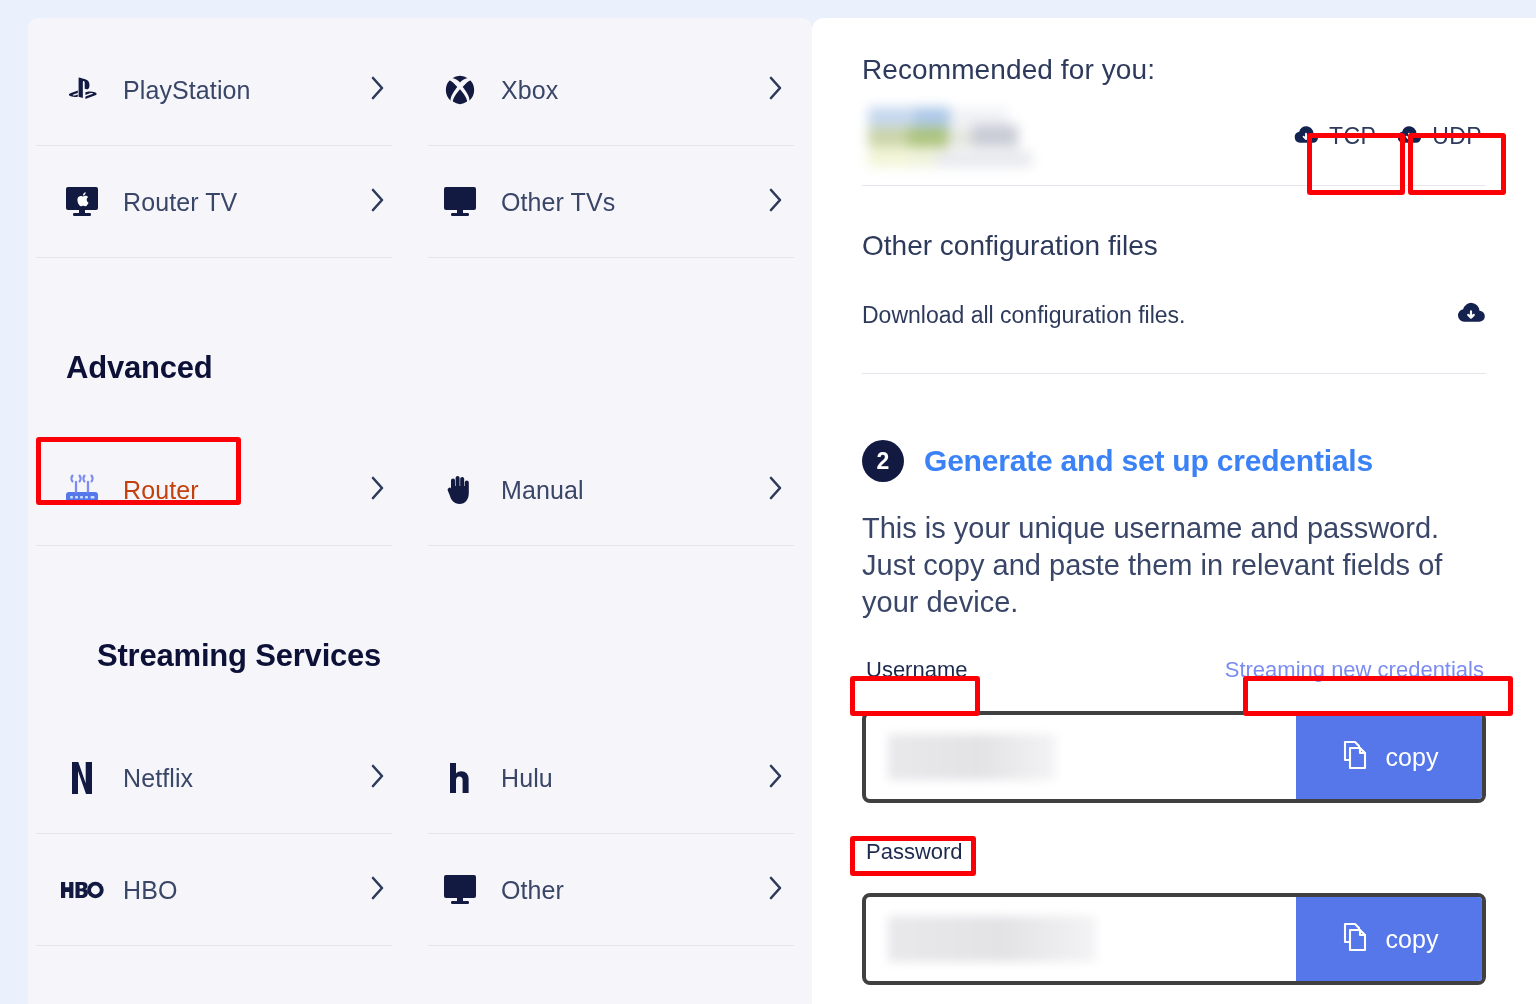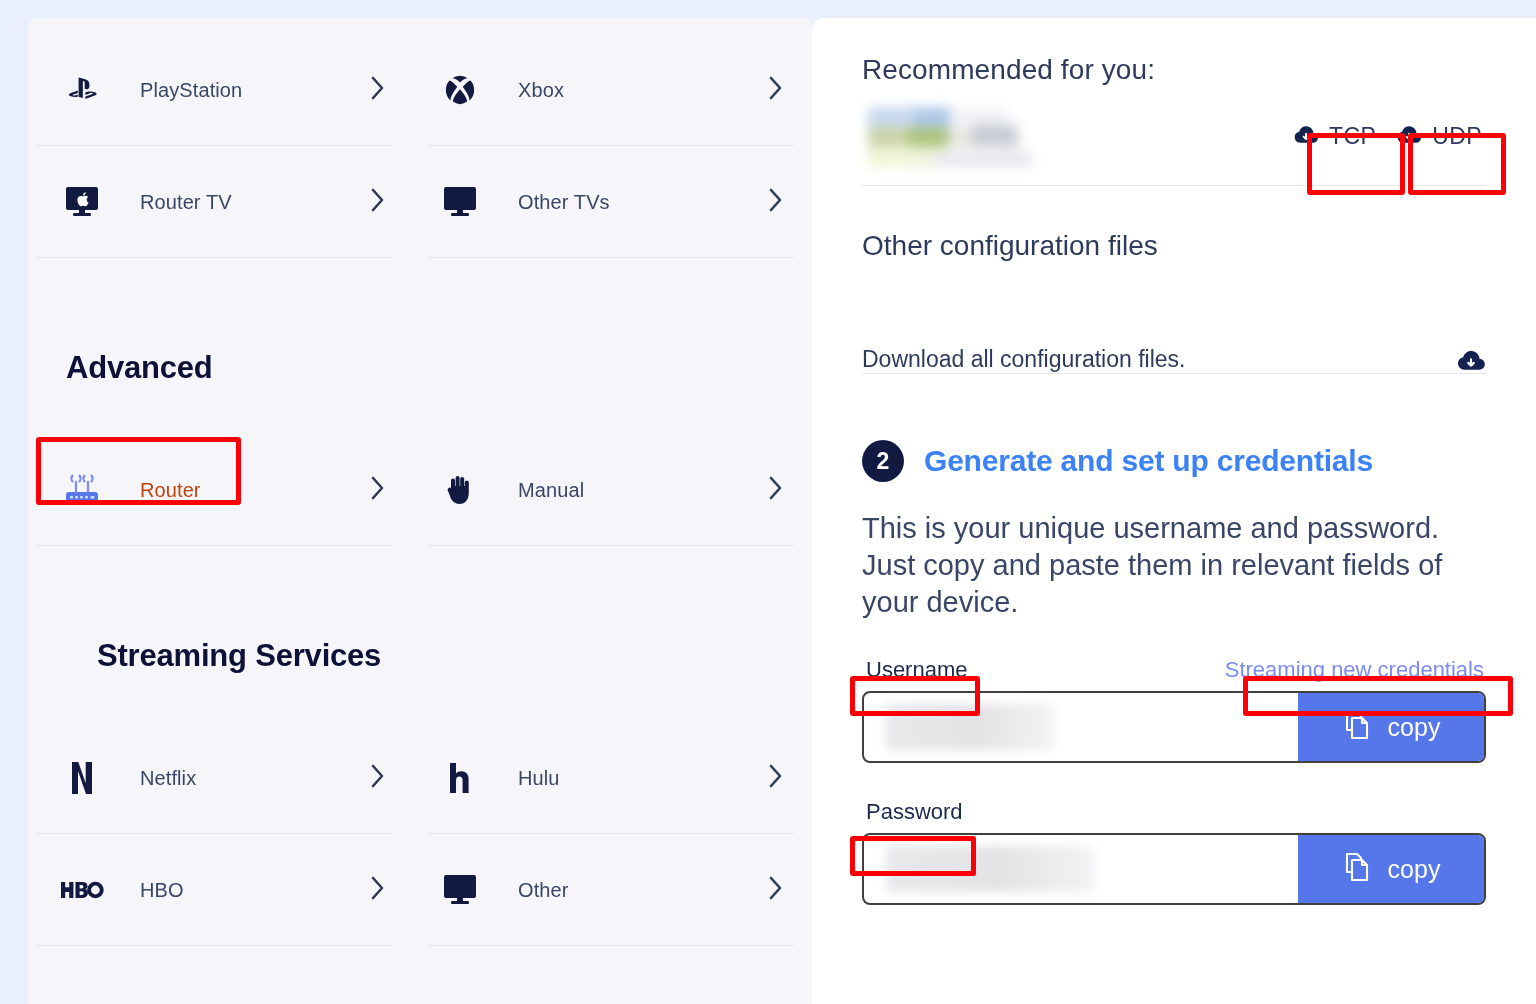--- a/index.html
+++ b/index.html
@@ -64,22 +64,22 @@
     height: 44px;
     flex: 0 0 44px;
     display: flex;
     align-items: center;
     justify-content: center;
     color: #0d1137;
   }
   .device-icon svg { display: block; }
 
   .device-label {
-    margin-left: 36px;
-    font-size: 20px;
+    margin-left: 19px;
+    font-size: 25px;
     color: #3a4668;
     letter-spacing: 0.1px;
     white-space: nowrap;
   }
   .device-cell.selected .device-label { color: #c2410c; }
 
   .chev {
     position: absolute;
     right: 34px;
     top: 50%;
@@ -189,21 +189,21 @@
   .rp-h2 {
     margin-top: 44px;
     font-size: 28px;
     color: #2e3a5c;
   }
 
   .dl-all-row {
     margin-top: 40px;
     height: 72px;
     display: flex;
-    align-items: flex-end;
+    align-items: flex-start;
     justify-content: space-between;
     border-bottom: 1px solid #e6e6ec;
     cursor: pointer;
   }
   .dl-all-row .txt {
     font-size: 23px;
     color: #2e3a5c;
   }
 
   .step-head {
@@ -253,23 +253,23 @@
   .gen-link {
     position: absolute;
     right: 2px;
     top: 0;
     font-size: 22px;
     color: #7b8cf0;
     cursor: pointer;
   }
 
   .cred-field {
-    margin-top: 0;
-    height: 72px;
-    border: 2px solid #404040;
+    margin-top: 20px;
+    height: 92px;
+    border: 4px solid #404040;
     border-radius: 8px;
     display: flex;
     overflow: hidden;
     background: #fff;
   }
   .cred-value {
     flex: 1;
     display: flex;
     align-items: center;
     padding-left: 22px;

